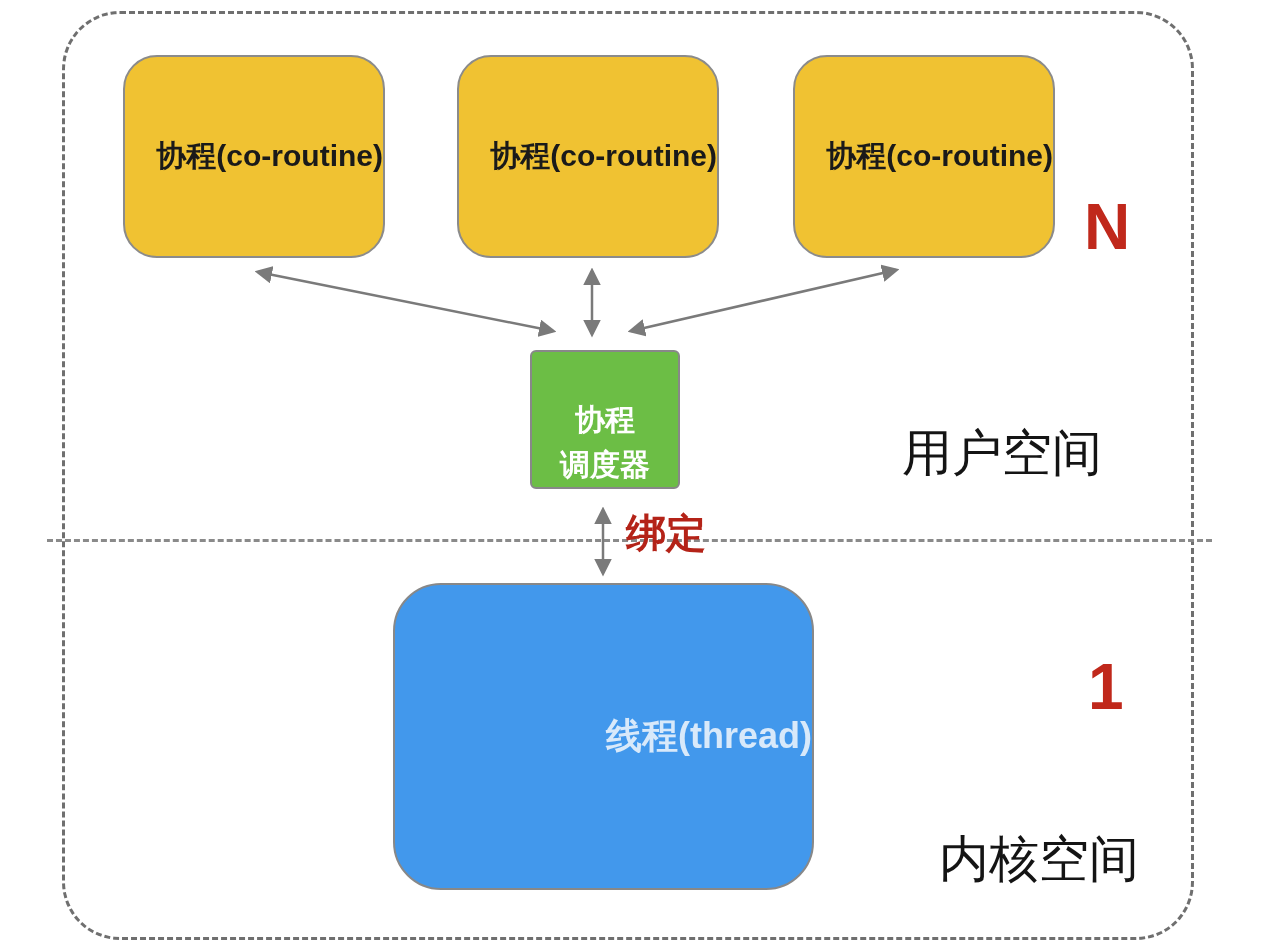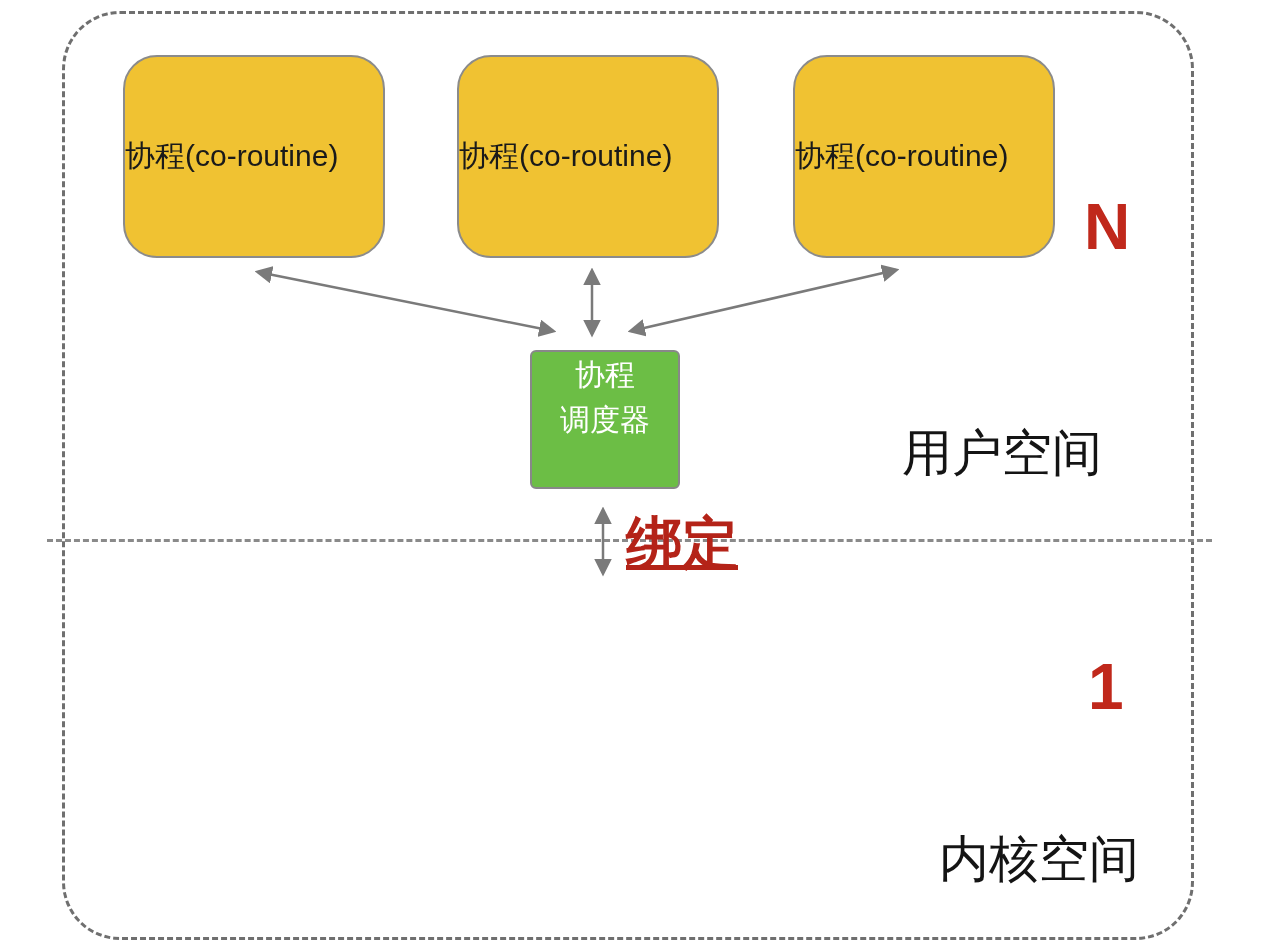--- a/index.html
+++ b/index.html
@@ -41,23 +41,24 @@
     top: 0;
     width: 1268px;
     height: 950px;
     pointer-events: none;
   }
   
   .node {
     position: absolute;
     display: flex;
     align-items: center;
-    justify-content: flex-start;
+    justify-content: flex-end;
     text-align: center;
     box-sizing: border-box;
+    font-weight: bold;
   }
   .cobox {
     width: 262px;
     height: 203px;
     top: 55px;
     background: #f0c232;
     border: 2px solid #8b8b8b;
     border-radius: 34px;
     font-size: 30px;
     color: #1a1a1a;
@@ -102,24 +103,23 @@
   .count-label {
     font-size: 64px;
     font-weight: bold;
     color: #c0281b;
   }
   .count-n { left: 1084px; top: 190px; }
   .count-1 { left: 1088px; top: 650px; }
   .bind-label {
     left: 626px;
     top: 506px;
-    font-size: 56px;
+    font-size: 40px;
     font-weight: bold;
     color: #b42318;
-    text-decoration: underline;
   }
 </style>
 </head>
 <body>
 
 <div class="stage">
 
   <div class="outer-border"></div>
   <div class="divider"></div>
 
@@ -143,20 +143,23 @@
   </div>
   <div class="node cobox cobox-3">
     <span>协程(co-routine)</span>
   </div>
 
   <div class="node scheduler">
     <span>协程</span>
     <span>调度器</span>
   </div>
 
+  <div class="node thread">
+    <span>线程(thread)</span>
+  </div>
 
   <div class="label bind-label">绑定</div>
 
   <div class="label count-label count-n">N</div>
   <div class="label space-label user-space-label">用户空间</div>
 
   <div class="label count-label count-1">1</div>
   <div class="label space-label kernel-space-label">内核空间</div>
 
 </div>

